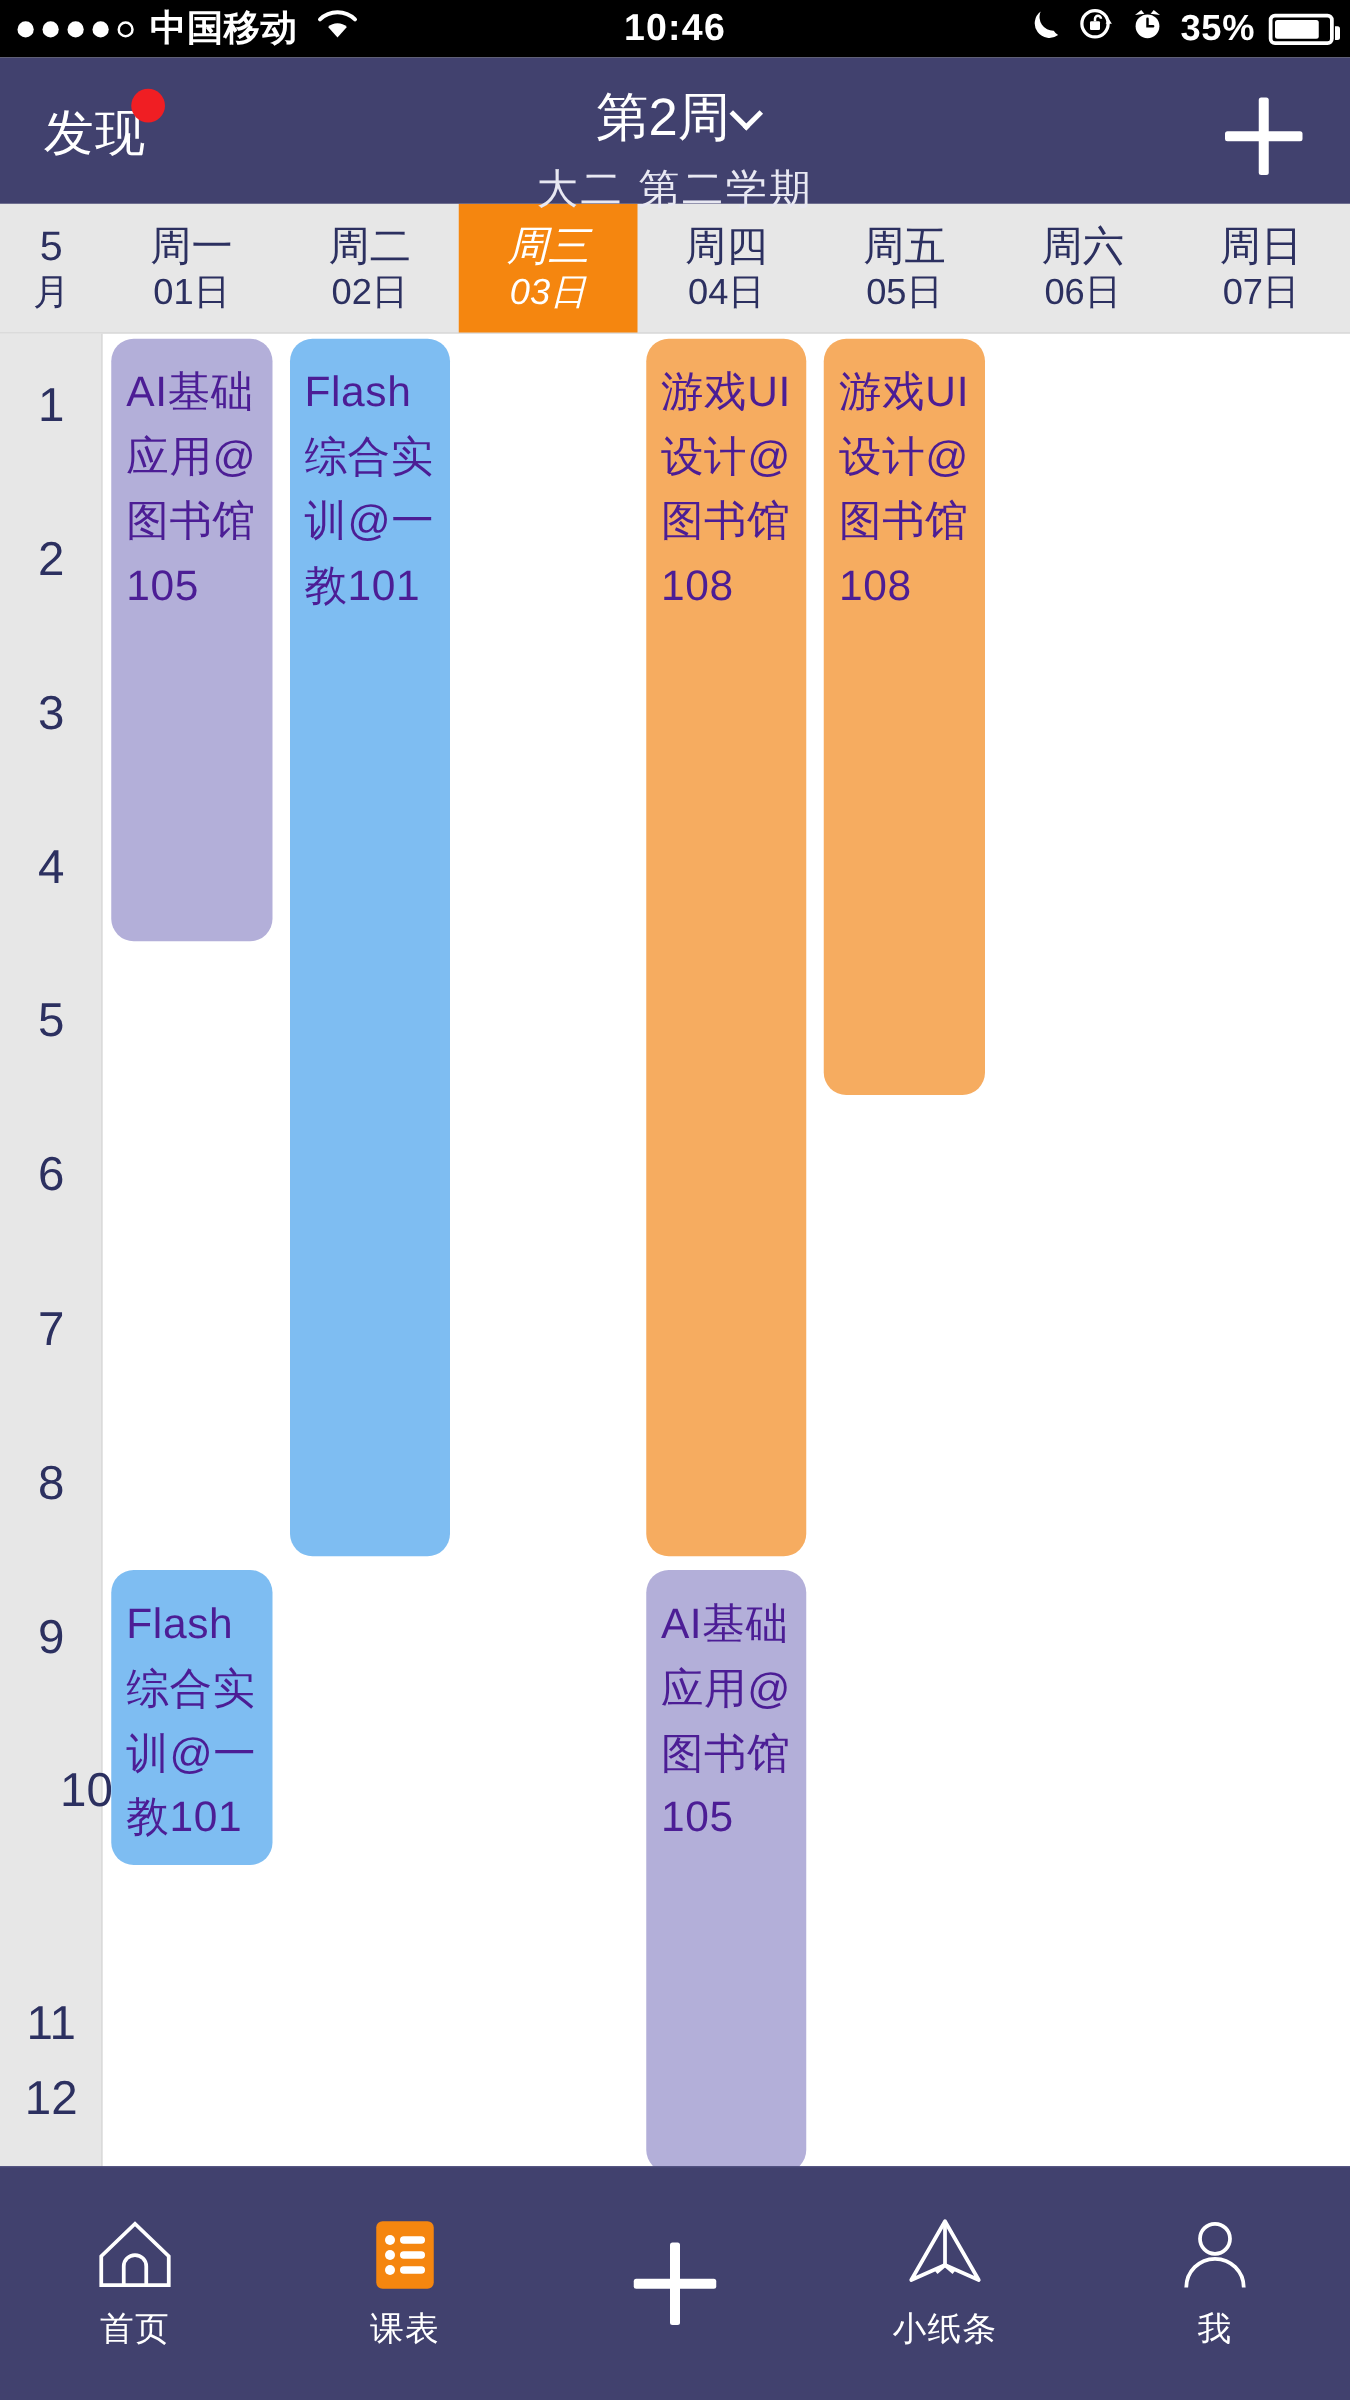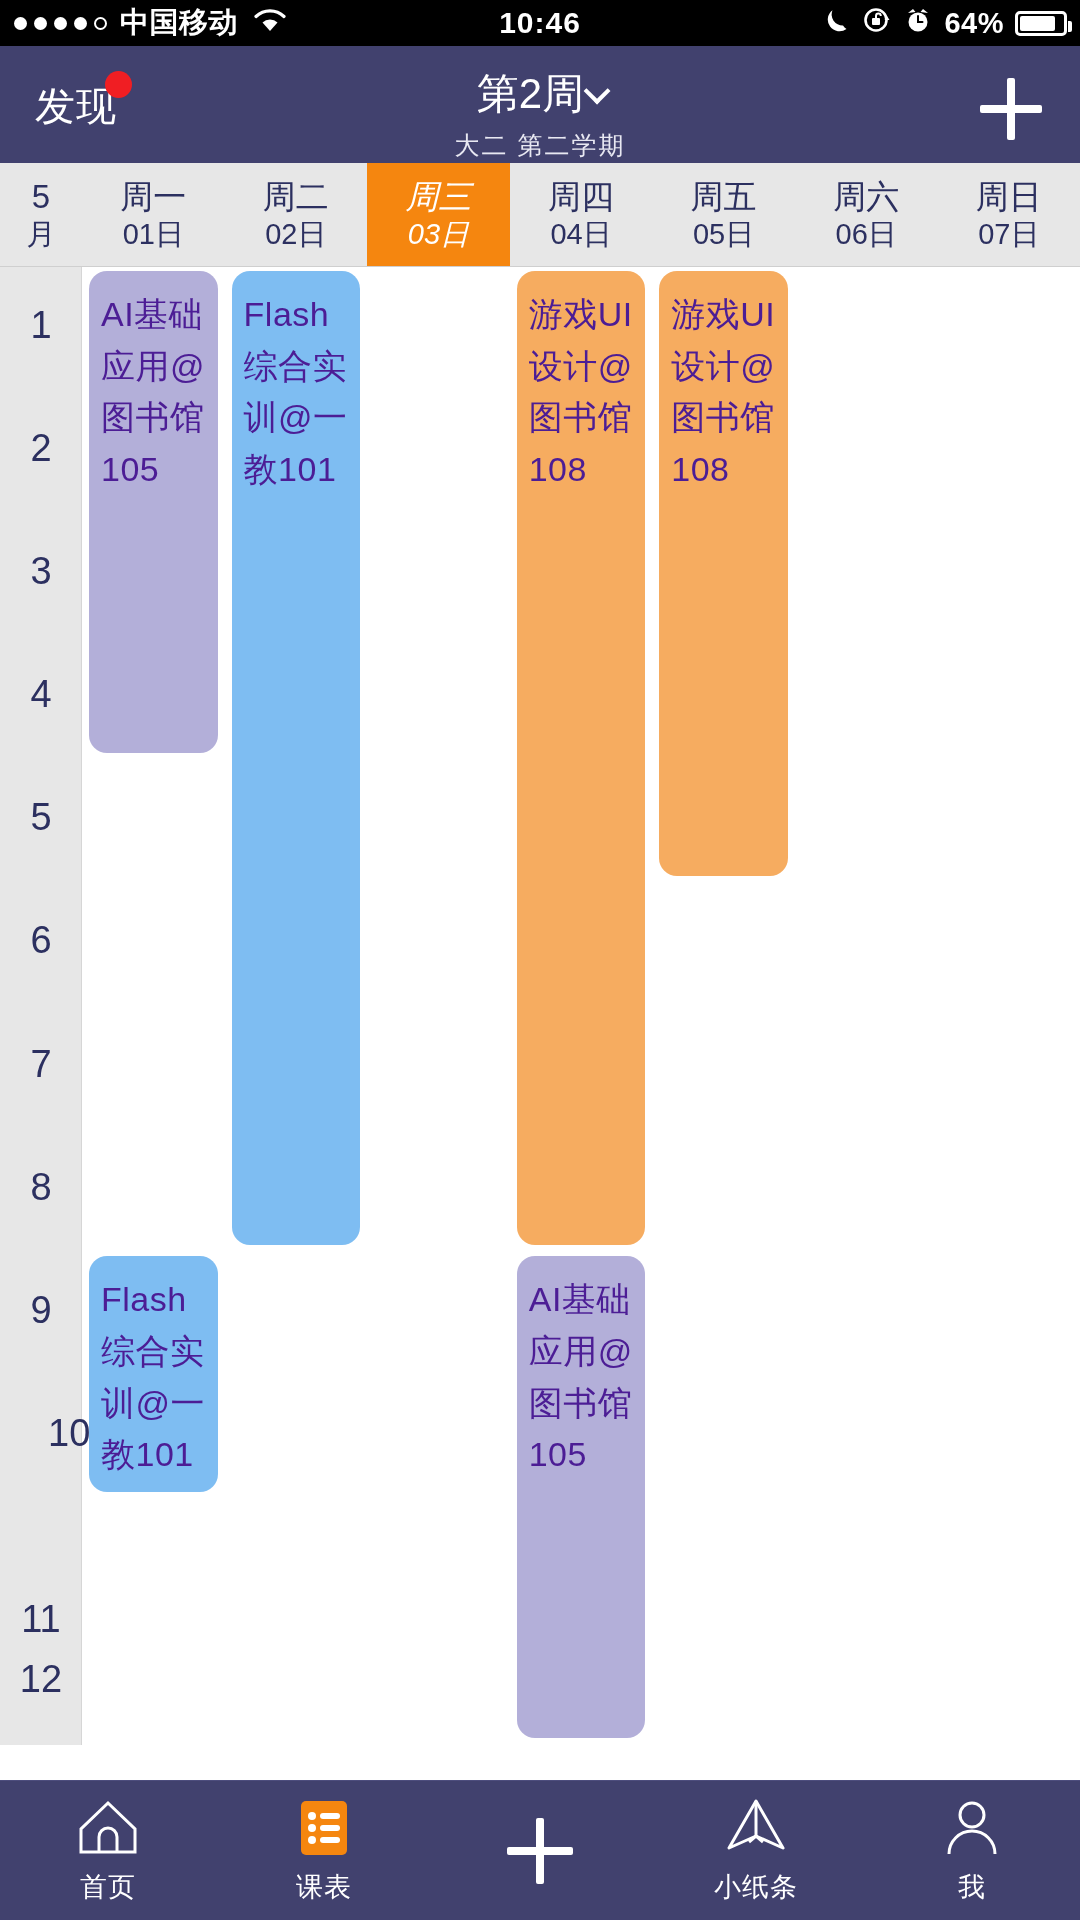--- a/index.html
+++ b/index.html
@@ -54,21 +54,21 @@
   }
   .title-wrap {
     position:absolute; left:0; right:0; top:20px; text-align:center;
   }
   .week-title { font-size:42px; display:inline-flex; align-items:center; }
   .chev {
     display:inline-block; width:19px; height:19px;
     border-right:4px solid #fff; border-bottom:4px solid #fff;
     transform:rotate(45deg) translateY(-5px);
   }
-  .semester { font-size:25px; margin-top:7px; letter-spacing:2px; color:#e8e8f2; }
+  .semester { font-size:33px; margin-top:7px; letter-spacing:2px; color:#e8e8f2; }
   .plusbtn {
     position:absolute; right:38px; top:32px; width:62px; height:62px;
   }
   .plusbtn::before,.plusbtn::after{
     content:""; position:absolute; background:#fff; border-radius:2px;
   }
   .plusbtn::before{ left:0; top:27px; width:62px; height:8px; }
   .plusbtn::after{ top:0; left:27px; height:62px; width:8px; }
 
   
@@ -108,21 +108,21 @@
     border-radius:18px; color:#4c1d95; overflow:hidden;
     padding:18px 10px 0 12px; line-height:1.52; font-size:34px;
     letter-spacing:.5px;
   }
   .c-purple { background:#b3afd9; }
   .c-blue   { background:#7ebdf2; }
   .c-orange { background:#f6ac60; }
 
   
   .tabbar {
-    position:absolute; left:0; right:0; bottom:0; height:140px;
+    position:absolute; left:0; right:0; bottom:0; height:187px;
     background:#41416e; display:flex; align-items:center;
     border-top:1px solid #4d4d7d;
   }
   .tab {
     flex:1 0 0; display:flex; flex-direction:column;
     align-items:center; justify-content:center; gap:10px;
     color:#fff; font-size:27px; height:100%;
   }
   .tab .lbl { letter-spacing:1px; }
   .ico { width:62px; height:62px; display:flex; align-items:center; justify-content:center; }
@@ -168,21 +168,21 @@
           <path d="M25 11l2.5 4h-5z" fill="#fff"></path>
         </svg>
       </span>
       <span>
         <svg width="30" height="30" viewBox="0 0 30 30">
           <circle cx="15" cy="17" r="9.5" fill="#fff"></circle>
           <path d="M5 8l5-4 2.5 3zM25 8l-5-4-2.5 3z" fill="#fff"></path>
           <path d="M15 11v6h4.5" stroke="#000" stroke-width="2" fill="none" stroke-linecap="round"></path>
         </svg>
       </span>
-      <span class="batt-pct">64%</span>
+      <span class="batt-pct">35%</span>
       <span class="batt">
           <i></i>
         </span>
     </div>
   </div>
 
   <div class="navbar">
     <div class="discover">发现</div>
     <div class="reddot"></div>
     <div class="title-wrap">

